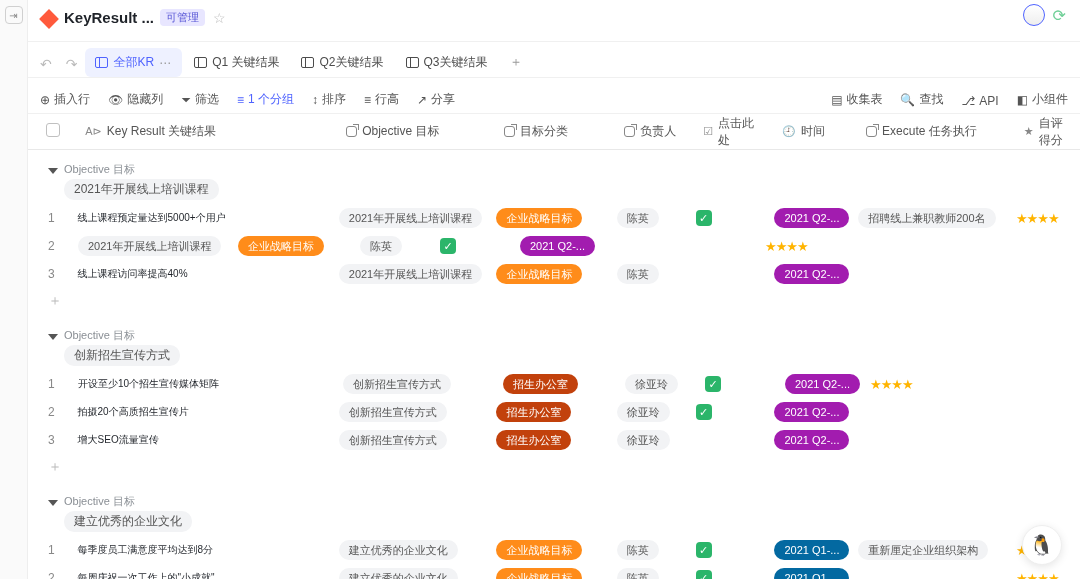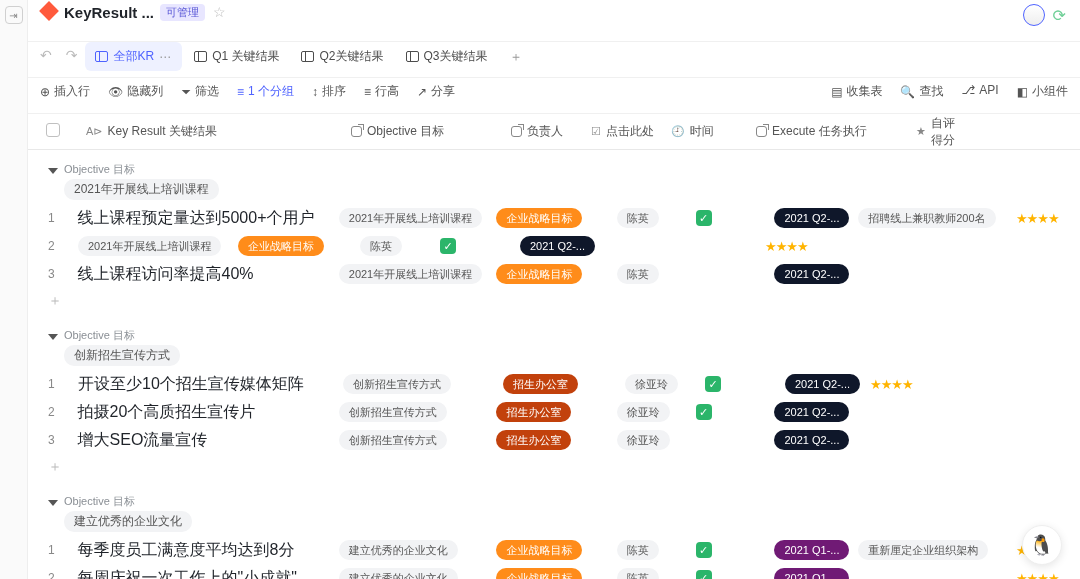--- a/index.html
+++ b/index.html
@@ -1,17 +1,17 @@
 <!DOCTYPE html>
 <html><head>
 <meta charset="utf-8">
 <style>
 *{box-sizing:border-box;margin:0;padding:0;font-family:-apple-system,BlinkMacSystemFont,"Segoe UI","PingFang SC","Microsoft YaHei",sans-serif}
 body{background:#fff;color:#1f2329;font-size:13px;width:1080px;height:579px;overflow:hidden;position:relative}
-.fx{display:flex;align-items:flex-start}
+.fx{display:flex;align-items:flex-end}
 .leftrail{position:absolute;left:0;top:0;width:28px;height:579px;border-right:1px solid #eee;background:#fafafa}
 .leftrail .c{width:18px;height:18px;margin:6px auto;border:1px solid #d0d0d0;border-radius:4px;display:flex;align-items:center;justify-content:center;font-size:10px;color:#888}
 .main{position:absolute;left:28px;top:0;right:0}
 .hdr{height:42px;padding:4px 14px 0;border-bottom:1px solid #f0f0f0}
 .diamond{width:14px;height:14px;transform:rotate(45deg);background:#ff5a3c;margin-right:8px;display:inline-block}
 .title{font-size:15px;font-weight:600;margin-right:6px}
 .badge-m{background:#e8e6ff;color:#5856d6;border-radius:4px;padding:1px 6px;font-size:11px;margin-right:6px}
 .star-hollow{color:#bbb;font-size:14px;margin-left:2px;cursor:pointer}
 .sub{color:#8a8f95;font-size:11px;margin-top:2px;padding-left:2px}
 .sub .sq{display:inline-block;width:10px;height:10px;border:1px solid #c0c0c0;margin-right:4px;vertical-align:-1px}
@@ -46,27 +46,27 @@
 .c-rate{width:65px}
 .body{overflow:auto;height:calc(579px - 42px - 36px - 36px - 36px)}
 .group{padding:6px 0 2px}
 .ghead{padding:6px 10px 4px 20px;display:flex;align-items:flex-start;gap:6px}
 .chev{width:0;height:0;border-left:5px solid transparent;border-right:5px solid transparent;border-top:6px solid #555;margin-top:6px;cursor:pointer}
 .ginfo{display:flex;flex-direction:column;gap:2px}
 .glabel{color:#8a8f95;font-size:11px}
 .gval{background:#f2f3f5;border-radius:10px;padding:2px 10px;font-size:12px;color:#555;display:inline-block}
 .row{display:flex;align-items:center;height:28px;padding-left:20px}
 .rn{width:30px;color:#888;font-size:12px}
-.r-kr{width:265px;font-size:16px;color:#1f2329}
+.r-kr{width:265px;font-size:10px;color:#1f2329}
 .pill{display:inline-block;border-radius:11px;padding:2px 10px;font-size:11px;line-height:16px;white-space:nowrap}
 .p-grey{background:#f2f3f5;color:#555}
 .p-orange{background:#ff8c1a;color:#fff}
 .p-green{background:#c2410c;color:#fff}
-.p-cyan{background:#0f172a;color:#fff}
-.p-purple{background:#701a75;color:#fff}
+.p-cyan{background:#a21caf;color:#fff}
+.p-purple{background:#0369a1;color:#fff}
 .r-obj{width:160px}
 .r-cat{width:122px}
 .r-own{width:80px}
 .r-done{width:80px;text-align:left}
 .chk{display:inline-block;width:16px;height:16px;background:#2bb56a;border-radius:4px;color:#fff;font-size:11px;line-height:16px;text-align:center}
 .r-time{width:85px}
 .r-exec{width:160px}
 .r-rate{width:65px;color:#ffb400;font-size:13px;letter-spacing:-1px;white-space:nowrap}
 .addrow{padding:4px 20px;color:#bbb;font-size:14px;cursor:pointer}
 .float-av{position:absolute;right:18px;bottom:14px;width:40px;height:40px;border-radius:50%;background:#fff;border:1px solid #eee;box-shadow:0 2px 8px rgba(0,0,0,.1);display:flex;align-items:center;justify-content:center;font-size:20px}
@@ -174,20 +174,24 @@
     <div class="cols">
       <div class="ckcol"><span class="ckbox"></span></div>
       <div class="col c-kr">
           <span class="hi">A⊳</span>
           <span>Key Result 关键结果</span>
         </div>
       <div class="col c-obj">
           <span class="ico-link"></span>
           <span>Objective 目标</span>
         </div>
+      <div class="col c-cat">
+          <span class="ico-link"></span>
+          <span>目标分类</span>
+        </div>
       <div class="col c-own">
           <span class="ico-link"></span>
           <span>负责人</span>
         </div>
       <div class="col c-done">
           <span class="hi">☑</span>
           <span>点击此处</span>
         </div>
       <div class="col c-time">
           <span class="hi">🕘</span>

